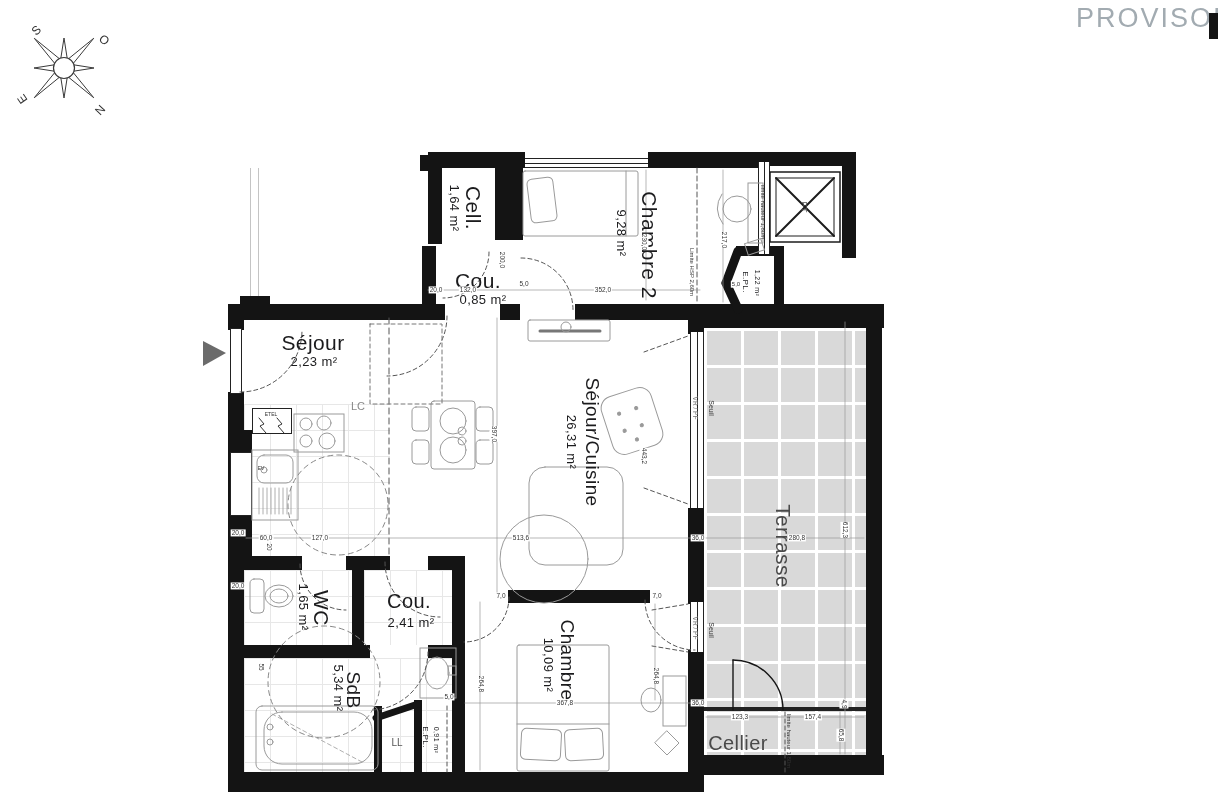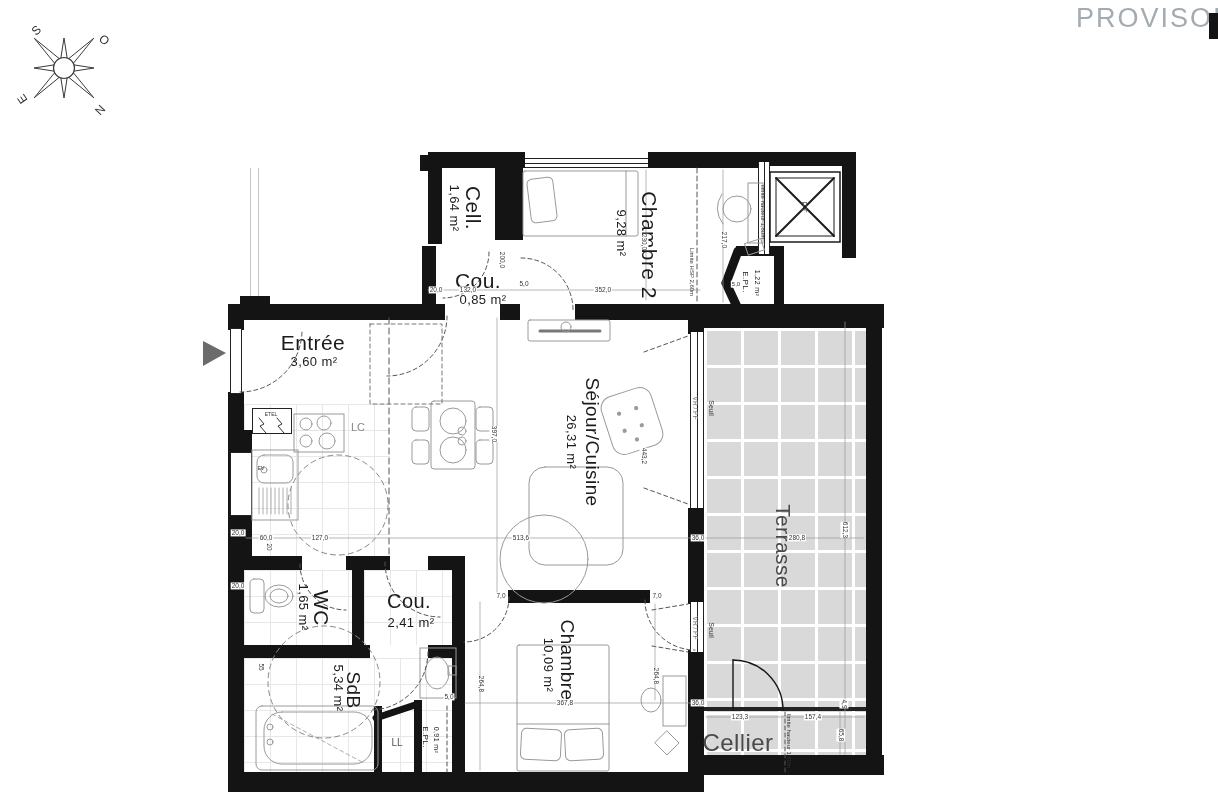--- a/index.html
+++ b/index.html
@@ -20,21 +20,21 @@
         repeating-linear-gradient(to bottom,#ffffff 0 3px,transparent 3px 37px),
         repeating-linear-gradient(to right,#ffffff 0 3px,transparent 3px 37px)}
   .lab{position:absolute;transform:translate(-50%,-50%);color:#1b1b1d;font-weight:500;
        letter-spacing:.4px;white-space:nowrap;line-height:1}
   .gray{color:#4a4a4a}
   .vt{writing-mode:vertical-rl}
   .dim{position:absolute;transform:translate(-50%,-50%);font-size:6.5px;color:#333;background:#fff;
        padding:0 1px;line-height:1.1;white-space:nowrap}
   .dimv{writing-mode:vertical-rl}
   .ann{position:absolute;transform:translate(-50%,-50%);color:#555;white-space:nowrap;line-height:1}
-  .s21{font-size:21px}.s20{font-size:20px}.s19{font-size:19px}.s18{font-size:24px}
+  .s21{font-size:21px}.s20{font-size:20px}.s19{font-size:19px}.s18{font-size:20px}
   .s13{font-size:13px}.s11{font-size:11px}.s10{font-size:10px}.s9{font-size:9px}
   .s8{font-size:8px}.s7{font-size:7px}.s65{font-size:6.5px}.s6{font-size:6px}.s5{font-size:5px}
   .stamp{position:absolute;left:1076px;top:3px;font-size:27px;letter-spacing:2px;color:#a2abb1;font-weight:500}
 </style>
 </head>
 <body>
 
 <div class="stamp">PROVISOIRE</div>
 <div class="wall" style="left:1209px;top:13px;width:9px;height:26px"></div>
 
@@ -255,39 +255,39 @@
 </svg>
 
 <div class="lab s21 vt" style="left:473px;top:208px">Cell.</div>
 <div class="lab s13 vt" style="left:454px;top:208px">1,64 m²</div>
 <div class="lab s21" style="left:478px;top:280px">Cou.</div>
 <div class="lab s13" style="left:483px;top:299px">0,85 m²</div>
 <div class="lab s21 vt" style="left:649px;top:245px">Chambre 2</div>
 <div class="lab s13 vt" style="left:621px;top:233px">9,28 m²</div>
 <div class="lab s8 vt" style="left:745px;top:282px">E.PL.</div>
 <div class="lab s7 vt" style="left:757px;top:283px">1,22 m²</div>
-<div class="lab s21" style="left:313px;top:342px">Entrée</div>
-<div class="lab s13" style="left:314px;top:361px">3,60 m²</div>
+<div class="lab s21" style="left:313px;top:342px">Séjour</div>
+<div class="lab s13" style="left:314px;top:361px">2,23 m²</div>
 <div class="lab s19 vt" style="left:592px;top:442px">Séjour/Cuisine</div>
 <div class="lab s13 vt" style="left:571px;top:442px">26,31 m²</div>
 <div class="lab s21 vt gray" style="left:783px;top:546px">Terrasse</div>
 <div class="lab s21 vt" style="left:321px;top:608px">WC</div>
 <div class="lab s13 vt" style="left:303px;top:607px">1,65 m²</div>
 <div class="lab s20" style="left:409px;top:601px">Cou.</div>
 <div class="lab s13" style="left:411px;top:622px">2,41 m²</div>
 <div class="lab s19 vt" style="left:353px;top:690px">SdB</div>
 <div class="lab s13 vt" style="left:338px;top:688px">5,34 m²</div>
 <div class="lab s19 vt" style="left:567px;top:660px">Chambre</div>
 <div class="lab s13 vt" style="left:548px;top:665px">10,09 m²</div>
 <div class="lab s18 gray" style="left:738px;top:743px">Cellier</div>
 <div class="lab s8 vt" style="left:425px;top:737px">E.PL.</div>
 <div class="lab s7 vt" style="left:436px;top:740px">0,91 m²</div>
 
 <div class="ann s9 vt" style="left:803px;top:207px">FT</div>
-<div class="ann s11" style="left:358px;top:427px;color:#888">LC</div>
+<div class="ann s11" style="left:358px;top:406px;color:#888">LC</div>
 <div class="ann s10" style="left:397px;top:743px">LL</div>
 <div class="ann s5" style="left:271px;top:414px;color:#333">ETEL</div>
 <div class="ann s5" style="left:261px;top:468px;color:#333">EV</div>
 <div class="ann s7 vt" style="left:711px;top:408px;color:#333">Seuil</div>
 <div class="ann s65 vt" style="left:695px;top:408px;color:#777">VR / PF</div>
 <div class="ann s7 vt" style="left:711px;top:630px;color:#333">Seuil</div>
 <div class="ann s65 vt" style="left:695px;top:628px;color:#777">VR / PF</div>
 <div class="ann s6 vt" style="left:692px;top:272px;color:#333">Limite HSP 2,60m</div>
 <div class="ann s6 vt" style="left:763px;top:212px;color:#333">limite hauteur 1,80m</div>
 <div class="ann s6 vt" style="left:789px;top:741px;color:#333">limite hauteur 1,80m</div>

